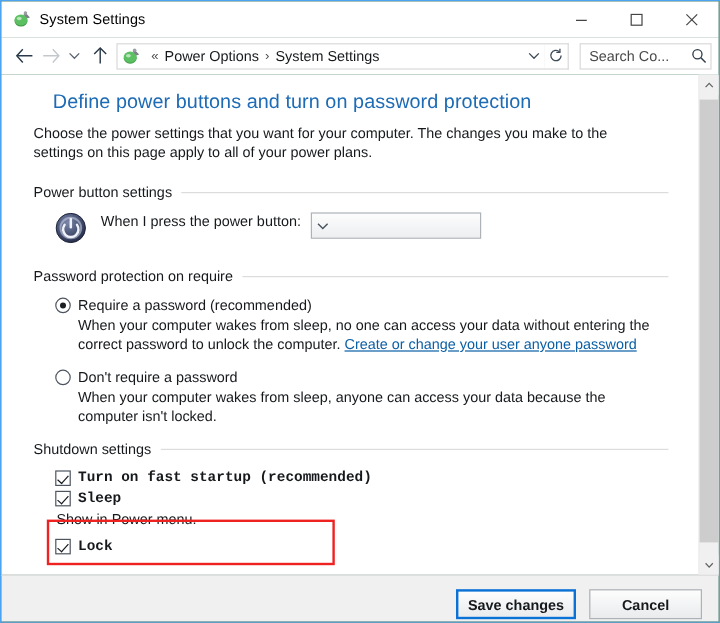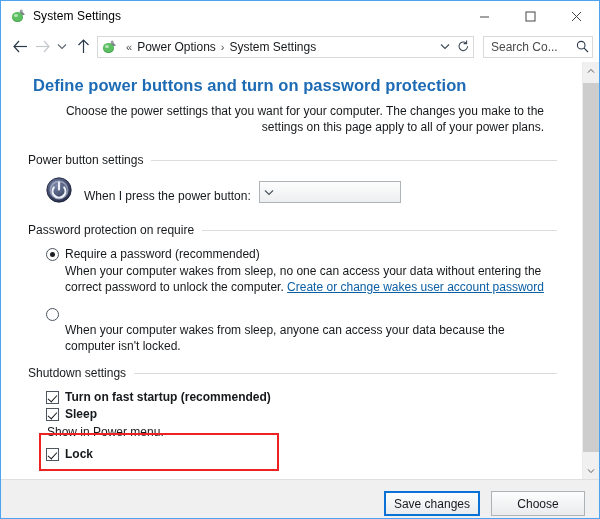--- a/index.html
+++ b/index.html
@@ -161,31 +161,30 @@
     overflow: hidden;
   }
   .content-inner {
     padding: 14px 22px 0 27px;
     box-sizing: border-box;
     width: 578px;
   }
   .page-title {
     font-size: 16.5px;
     color: #1d6bb5;
-    margin: 0 0 8px 5px;
-    font-weight: bold;
+    margin: 0 0 8px 16px;
+    font-weight: normal;
     letter-spacing: 0.05px;
   }
   .page-desc {
     font-size: 12px;
     color: #16191c;
     line-height: 16px;
     margin: 0 0 18px 0;
     max-width: 516px;
-    text-align: right;
   }
 
   .group {
     margin-bottom: 4px;
   }
   .group-header {
     display: flex;
     align-items: center;
     margin-bottom: 10px;
   }
@@ -196,21 +195,21 @@
     padding-right: 8px;
   }
   .group-rule {
     flex: 1 1 auto;
     height: 1px;
     background: #dcdcdc;
   }
 
   .power-row {
     display: flex;
-    align-items: flex-end;
+    align-items: flex-start;
     padding-left: 18px;
     margin-bottom: 20px;
   }
   .power-icon {
     width: 26px; height: 26px;
     flex: 0 0 auto;
     margin-right: 12px;
     position: relative;
   }
   .power-label {
@@ -304,20 +303,21 @@
     content: "";
     position: absolute;
     left: 3px; top: 1px;
     width: 4px; height: 8px;
     border: solid #16191c;
     border-width: 0 1.6px 1.6px 0;
     transform: rotate(42deg);
   }
   .opt-label.bold {
     font-weight: bold;
+    font-family: Liberation Mono, monospace;
   }
   .check-row {
     padding-left: 18px;
     margin-bottom: 2px;
   }
   .check-desc {
     font-size: 12px;
     color: #16191c;
     line-height: 16px;
     padding-left: 19px;
@@ -386,20 +386,21 @@
     color: #16191c;
     background: linear-gradient(#fdfdfd, #e9ebed);
     border: 1px solid #adb2b7;
     box-sizing: border-box;
     display: flex;
     align-items: center;
     justify-content: center;
     font-family: "Liberation Sans", sans-serif;
     cursor: default;
     padding: 0 8px;
+    font-weight: bold;
   }
   .btn.primary {
     border: 2px solid #0a72d6;
     margin-right: 11px;
   }
 </style>
 </head>
 <body>
 
 <div class="window">
@@ -542,26 +543,27 @@
         <div class="group-header">
           <span class="group-label">Password protection on require</span>
           <span class="group-rule"></span>
         </div>
 
         <div class="option">
           <div class="option-top">
             <span class="radio checked"></span>
             <span class="opt-label">Require a password (recommended)</span>
           </div>
-          <div class="opt-desc"><span>When your computer wakes from sleep, no one can access your data without entering the correct password to unlock the computer. </span><span class="link">Create or change wakes user account password</span></div>
+          <div class="opt-desc"><span>When your computer wakes from sleep, no one can access your data without entering the correct password to unlock the computer. </span><span class="link">Create or change your user anyone password</span></div>
         </div>
 
         <div class="option">
           <div class="option-top">
             <span class="radio"></span>
+            <span class="opt-label">Don't require a password</span>
           </div>
           <div class="opt-desc">When your computer wakes from sleep, anyone can access your data because the computer isn't locked.</div>
         </div>
       </div>
 
       <div class="group">
         <div class="group-header">
           <span class="group-label">Shutdown settings</span>
           <span class="group-rule"></span>
         </div>
@@ -605,16 +607,16 @@
       <div class="sb-arrow">
         <svg width="8" height="6" viewBox="0 0 8 6">
             <path d="M1 1.4 L4 4.6 L7 1.4" fill="none" stroke="currentColor" stroke-width="1"></path>
           </svg>
       </div>
     </div>
   </div>
 
   <div class="footer">
     <div class="btn primary">Save changes</div>
-    <div class="btn">Choose</div>
+    <div class="btn">Cancel</div>
   </div>
 
 </div>
 
 </body></html>

